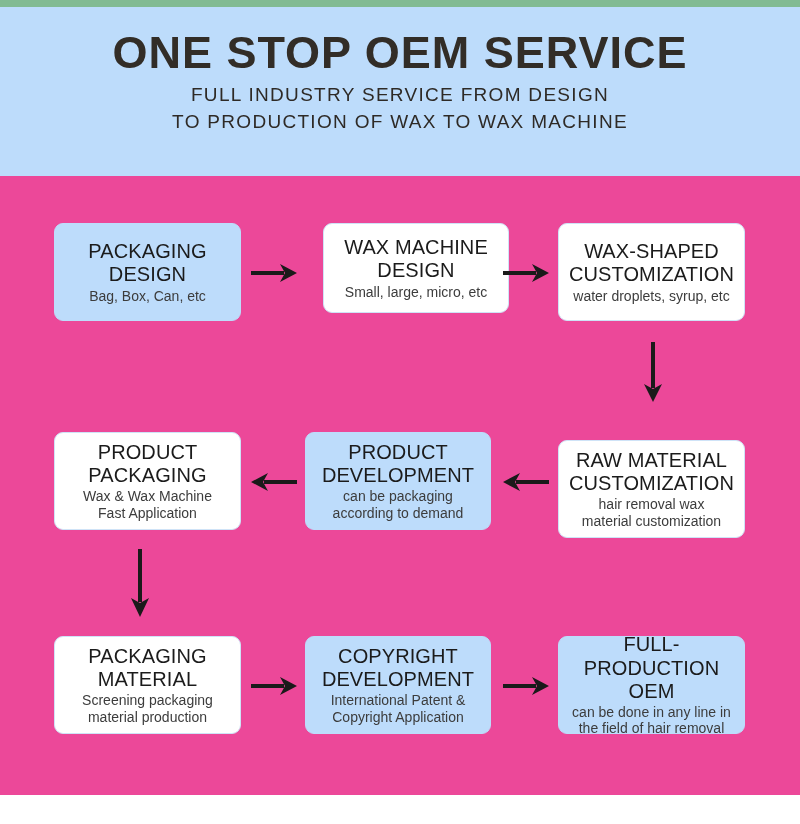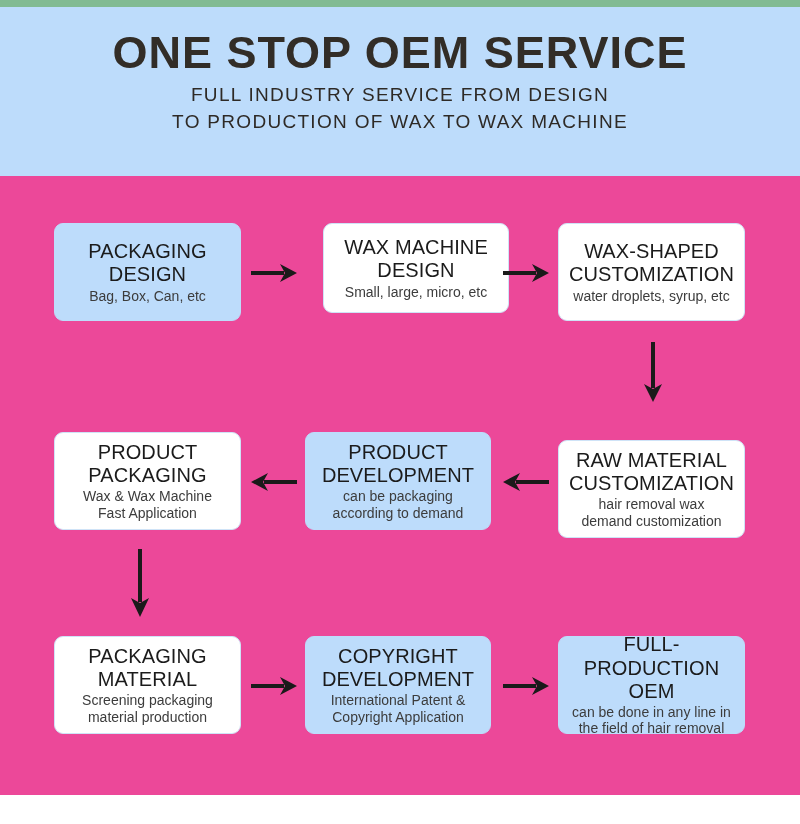--- a/index.html
+++ b/index.html
@@ -208,21 +208,21 @@
       </svg>
     </div>
 
     <div class="node white" style="left:558px; top:264px; width:187px; height:98px;">
       <div class="node-title">
         <div>RAW MATERIAL</div>
         <div>CUSTOMIZATION</div>
       </div>
       <div class="node-sub">
         <div>hair removal wax</div>
-        <div>demand customization</div>
+        <div>material customization</div>
       </div>
     </div>
 
     <div class="arrow" style="left:128px; top:372px;">
       <svg width="24" height="70" viewBox="0 0 24 70">
         <line x1="12" y1="1" x2="12" y2="54" stroke="#1a1a1a" stroke-width="4"></line>
         <polygon points="3,50 12,69 21,50 12,55" fill="#1a1a1a"></polygon>
       </svg>
     </div>
 

